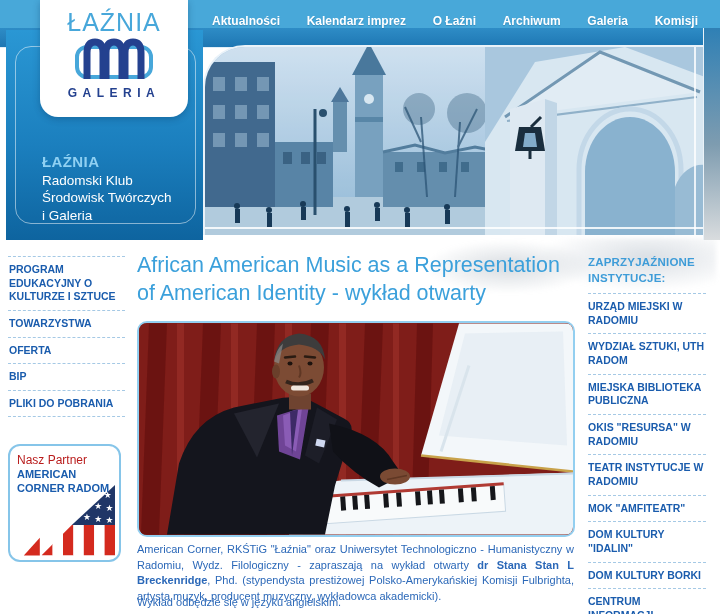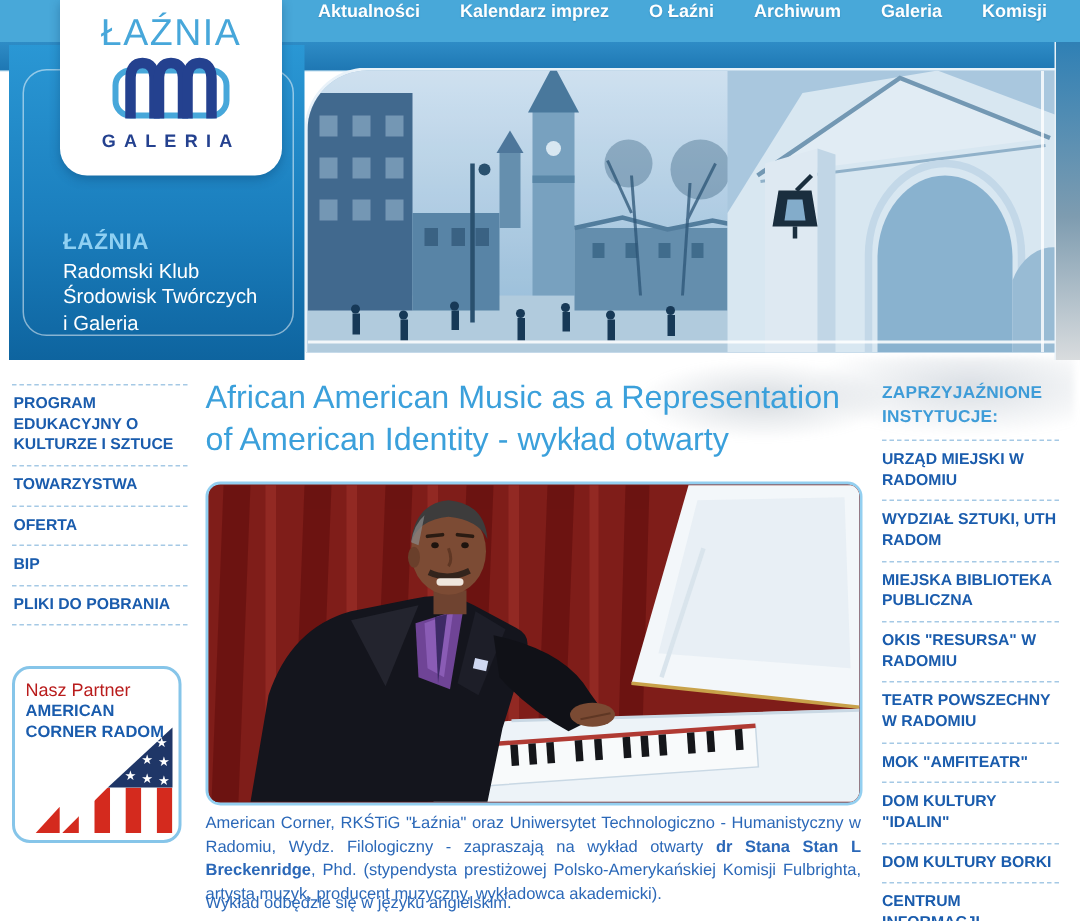--- a/index.html
+++ b/index.html
@@ -2,21 +2,21 @@
 <html><head>
 <meta charset="utf-8">
 <style>
   html,body{margin:0;padding:0;}
   .page{position:relative;width:720px;height:614px;background:#ffffff;
         font-family:"Liberation Sans",sans-serif;overflow:hidden;}
 
   
   .topbar{position:absolute;left:0;top:0;width:720px;height:28px;background:#48a8d9;z-index:3;}
   .topnav{position:absolute;left:212px;right:22px;top:0;height:28px;display:flex;
-          justify-content:space-between;align-items:flex-start;}
+          justify-content:space-between;align-items:flex-end;}
   .topnav span{color:#ffffff;font-size:12px;font-weight:bold;cursor:pointer;white-space:nowrap;
                text-shadow:0 1px 1px rgba(0,60,110,.25);}
   .band{position:absolute;left:0;top:28px;width:720px;height:19px;
         background:linear-gradient(180deg,#2e8cc6,#1e77b3);
         border-bottom:1px solid rgba(255,255,255,.85);z-index:1;}
 
   
   .left-panel{position:absolute;left:6px;top:30px;width:197px;height:210px;z-index:2;
               background:linear-gradient(180deg,#2a97d4 0%,#1b7fbe 55%,#0e649f 100%);}
   .left-panel .inner-border{position:absolute;left:9px;top:16px;right:7px;bottom:16px;
@@ -344,21 +344,21 @@
   </p>
   <p class="p2" style="margin:0;">Wykład odbędzie się w języku angielskim.</p>
 
   <div class="right-sidebar">
     <h2 class="inst-heading">ZAPRZYJAŹNIONE INSTYTUCJE:</h2>
     <ul class="inst-list">
       <li>URZĄD MIEJSKI W RADOMIU</li>
       <li>WYDZIAŁ SZTUKI, UTH RADOM</li>
       <li>MIEJSKA BIBLIOTEKA PUBLICZNA</li>
       <li>OKIS "RESURSA" W RADOMIU</li>
-      <li>TEATR POWSZECHNY W RADOMIU</li>
+      <li>TEATR INSTYTUCJE W RADOMIU</li>
       <li>MOK "AMFITEATR"</li>
       <li>DOM KULTURY "IDALIN"</li>
       <li>DOM KULTURY BORKI</li>
       <li>CENTRUM INFORMACJI TURYSTYCZNEJ W RADOMIU</li>
     </ul>
 
   </div>
 
 </div>
 

